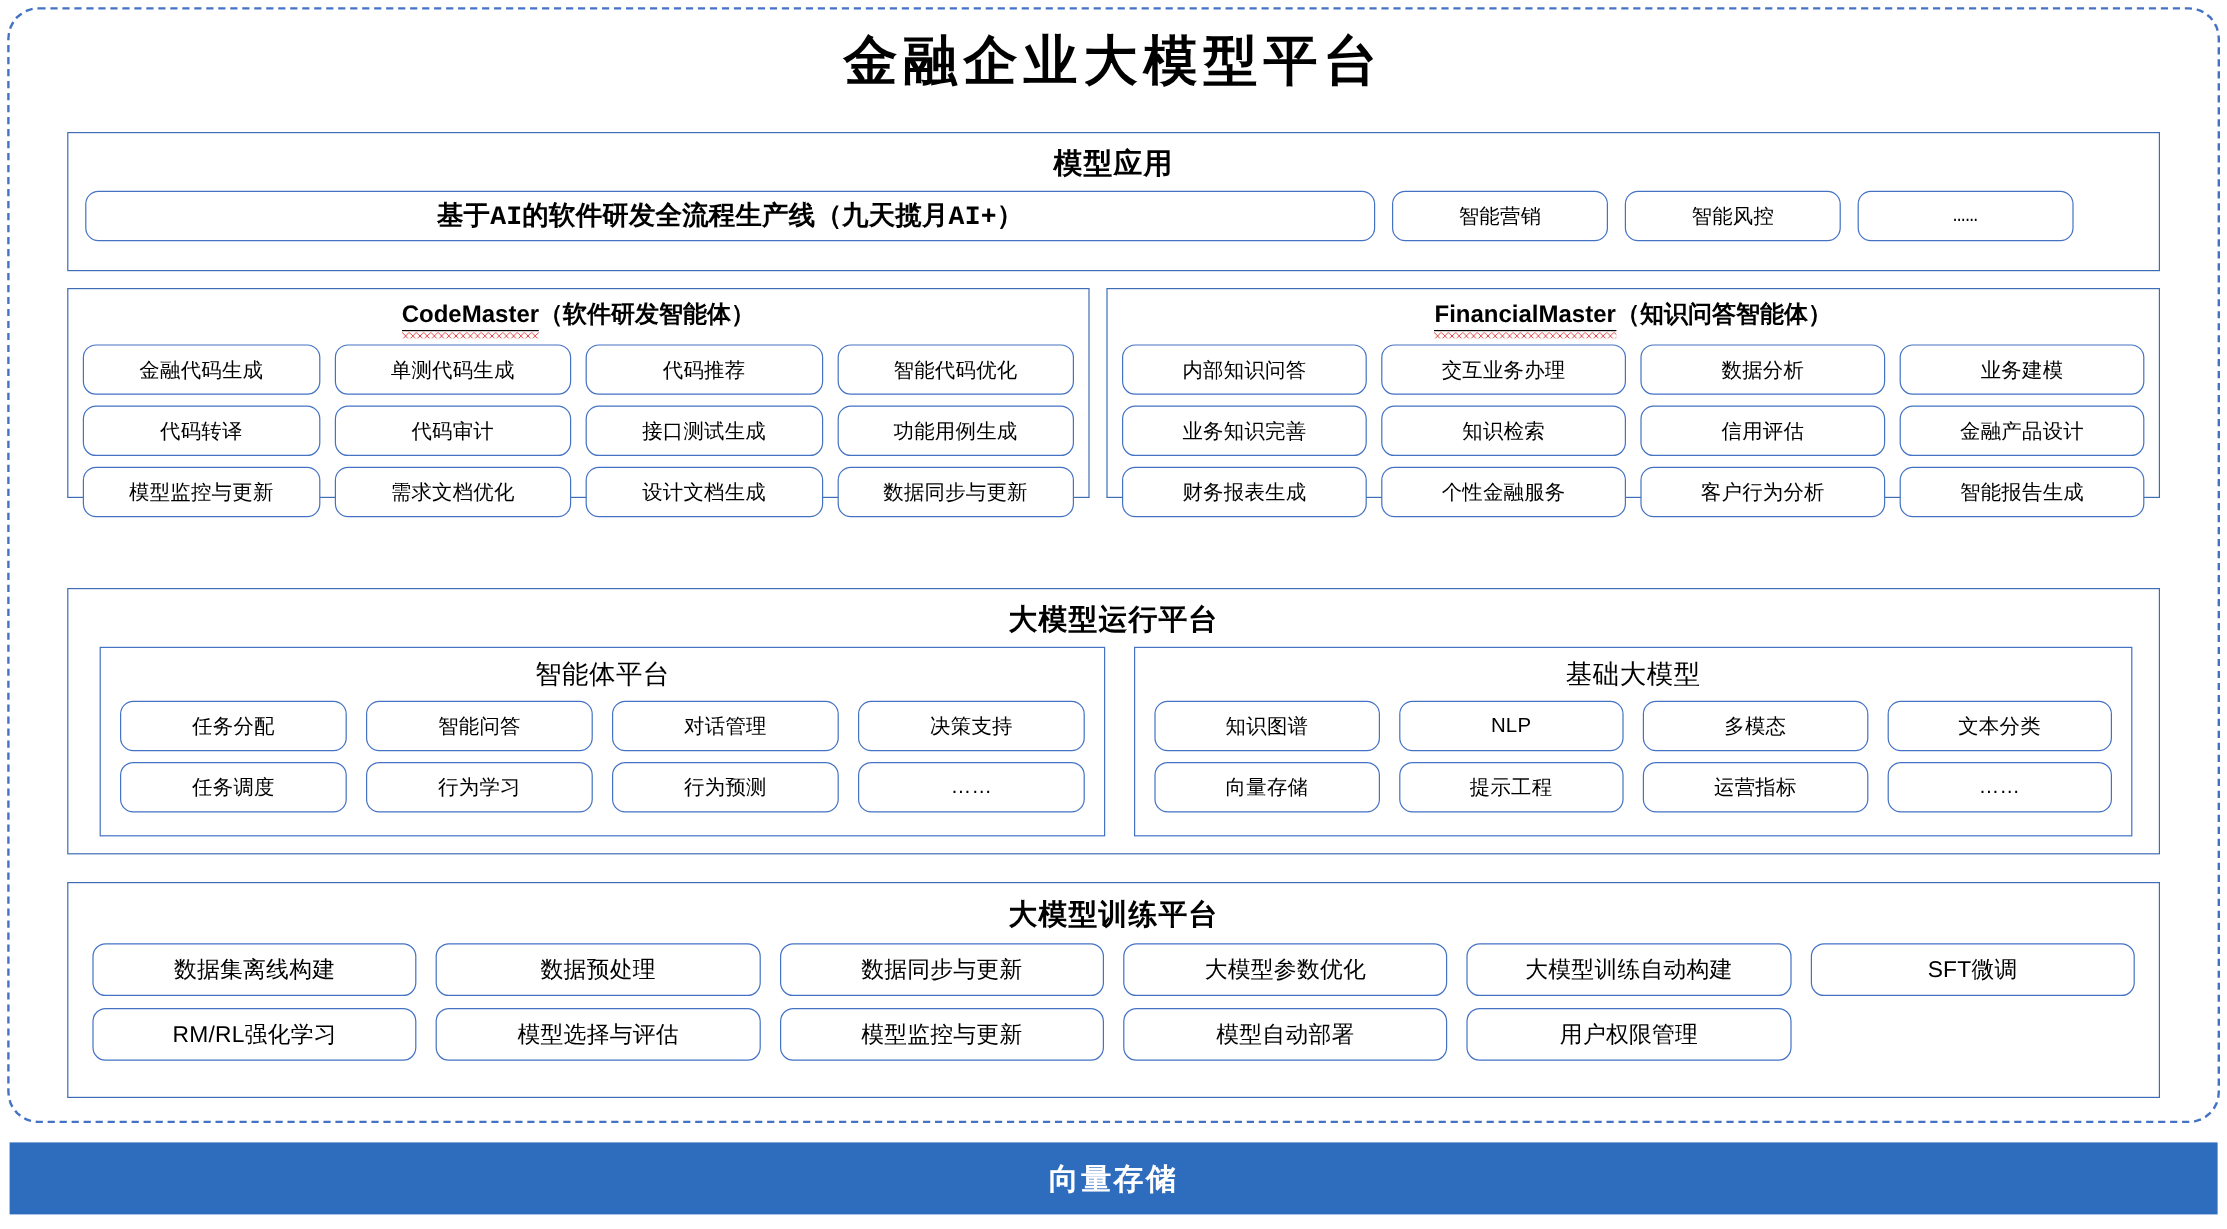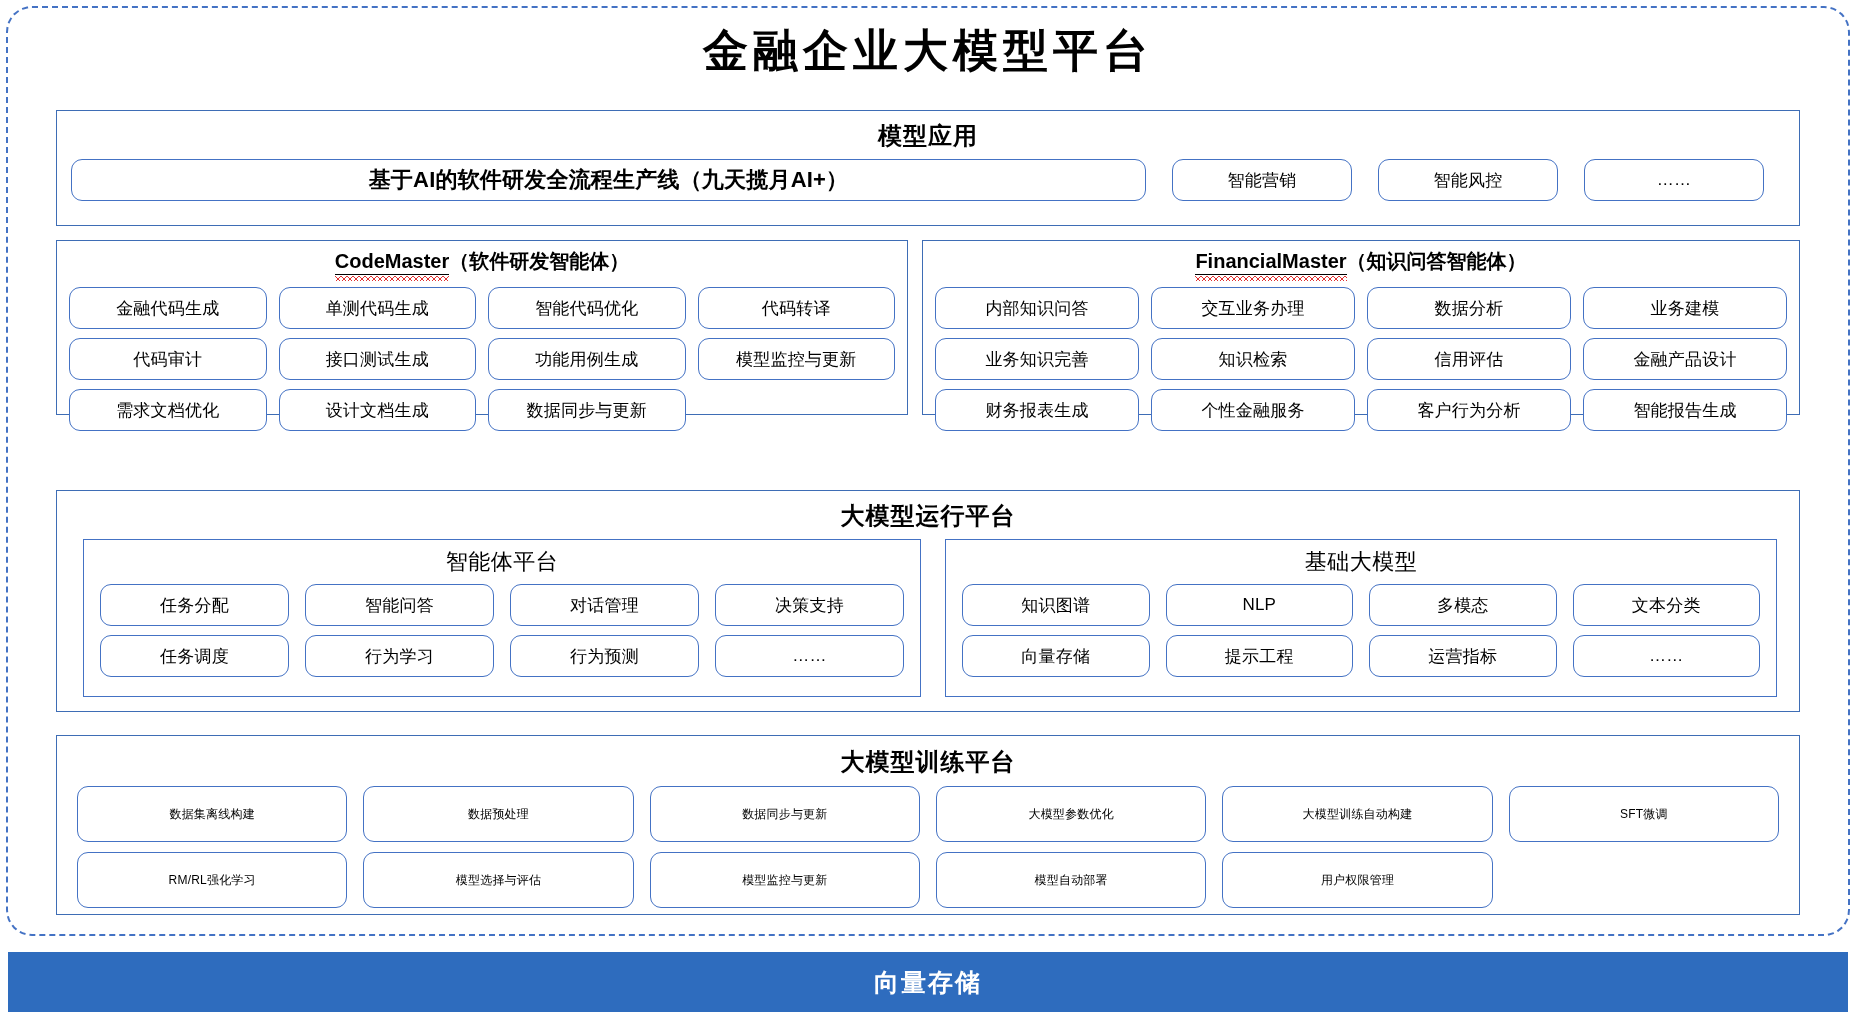--- a/index.html
+++ b/index.html
@@ -62,26 +62,26 @@
     justify-content: center;
     font-size: 17px;
     color: #000000;
     height: 42px;
     white-space: nowrap;
     letter-spacing: 0.2px;
   }
   .pill.bold  { font-weight: 700; font-size: 22px; }
 
   
-  #sec-app { left: 56px; top: 110px; width: 1744px; height: 116px; }
+  #sec-app { left: 56px; top: 110px; width: 1744px; height: 116px; font-family: Liberation Mono, monospace; }
   #sec-app .panel-title { margin-top: 9px; }
   #app-row {
     position: absolute; left: 14px; top: 48px;
     width: 1716px;
-    display: flex; gap: 26px;
+    display: flex; gap: 14px;
   }
   #app-flagship { flex: 0 0 1075px; }
   #app-row .pill.side { flex: 0 0 180px; }
 
   
   #sec-code { left: 56px; top: 240px; width: 852px; height: 175px; }
   #sec-fin  { left: 922px; top: 240px; width: 878px; height: 175px; }
   .agent-title {
     text-align: center;
     font-size: 20px; font-weight: 700;
@@ -137,21 +137,21 @@
   
   #sec-train { left: 56px; top: 735px; width: 1744px; height: 180px; }
   #sec-train > .panel-title { margin-top: 10px; }
   #train-grid {
     position: absolute;
     left: 20px; right: 20px; top: 50px;
     display: grid;
     grid-template-columns: repeat(6, 1fr);
     gap: 10px 16px;
   }
-  #train-grid .pill { height: 56px; font-size: 12px; }
+  #train-grid .pill { height: 44px; font-size: 19px; }
 
   
   #base-bar {
     position: absolute;
     left: 8px; top: 952px;
     width: 1840px; height: 60px;
     background: #2E6CBE;
     display: flex;
     align-items: center;
     justify-content: center;
@@ -180,20 +180,21 @@
     </div>
   </div>
 
   <div class="panel" id="sec-code">
     <div class="agent-title">
       <span class="squiggle">CodeMaster</span><span>（软件研发智能体）</span>
     </div>
     <div class="agent-grid">
       <div class="pill">金融代码生成</div>
       <div class="pill">单测代码生成</div>
+      <div class="pill">代码推荐</div>
       <div class="pill">智能代码优化</div>
       <div class="pill">代码转译</div>
       <div class="pill">代码审计</div>
       <div class="pill">接口测试生成</div>
       <div class="pill">功能用例生成</div>
       <div class="pill">模型监控与更新</div>
       <div class="pill">需求文档优化</div>
       <div class="pill">设计文档生成</div>
       <div class="pill">数据同步与更新</div>
     </div>

